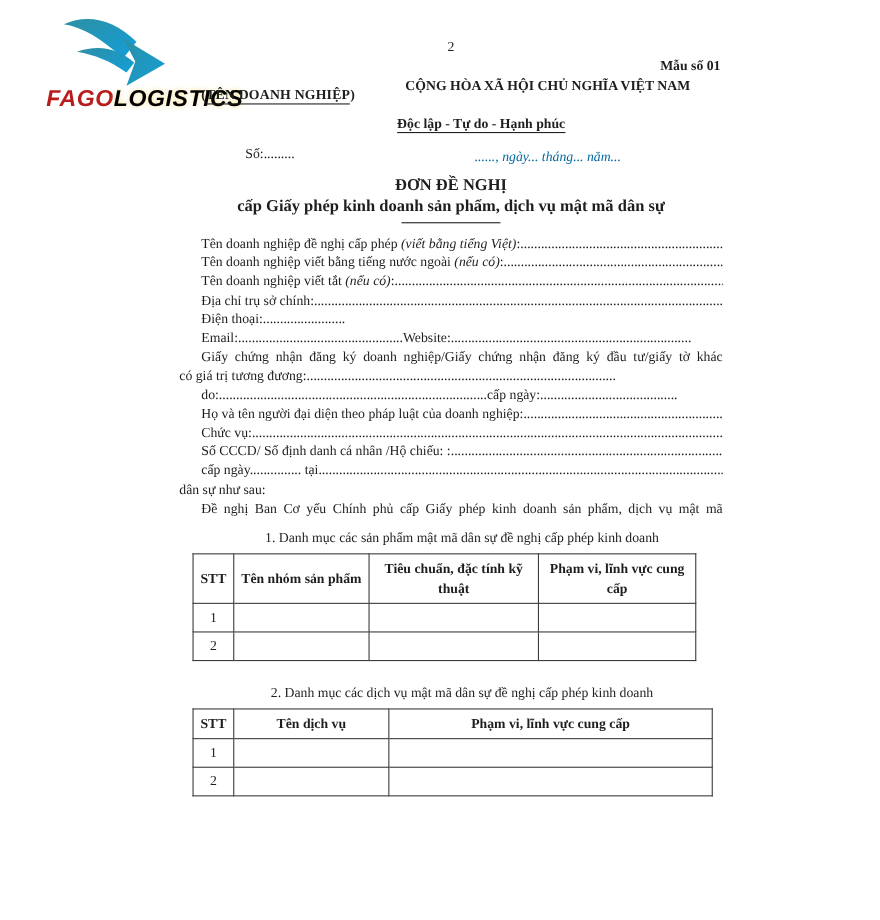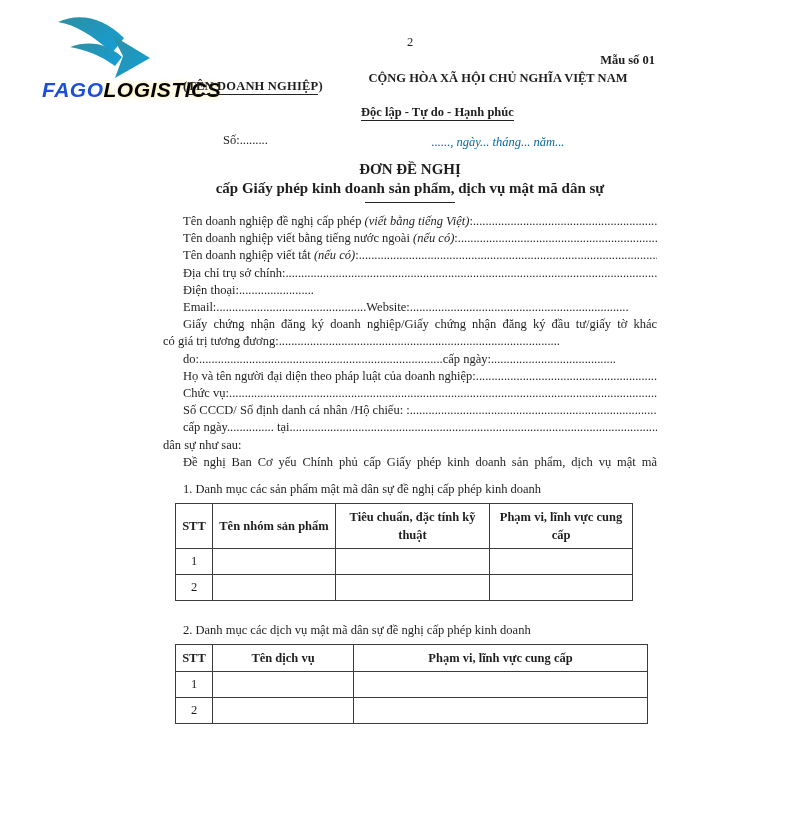--- a/index.html
+++ b/index.html
@@ -4,21 +4,21 @@
 <style>
   html,body{margin:0;padding:0;background:#ffffff;}
   .canvas{position:relative;width:800px;height:836px;background:#ffffff;overflow:hidden;
           font-family:"Liberation Serif","DejaVu Serif",serif;color:#1e1e1e;}
   
   .logo{position:absolute;left:40px;top:4px;width:190px;height:110px;}
   .logo svg{position:absolute;left:0;top:2px;}
   .wordmark{position:absolute;left:2px;top:74px;white-space:nowrap;
             font-family:"Liberation Sans","DejaVu Sans",sans-serif;
             font-weight:bold;font-style:italic;font-size:21px;letter-spacing:.5px;}
-  .wm-fago{color:#1d4ed8;}
+  .wm-fago{color:#b91c1c;}
   .wm-logistics{color:#000000;text-shadow:0 0 5px rgba(250,224,140,.95);}
   
   .doc{position:absolute;left:163px;top:0;width:494px;font-size:12.5px;line-height:17.2px;}
   .abs{position:absolute;}
   .pageno{top:34px;left:0;width:100%;text-align:center;}
   .formno{top:52px;left:0;width:100%;text-align:right;font-weight:bold;padding-right:2px;box-sizing:border-box;}
   .company{top:78px;left:20px;font-weight:bold;letter-spacing:.2px;}
   .company .ul{border-bottom:1.2px solid #222;padding-bottom:1px;}
   .nat1{top:70px;left:198px;width:274px;text-align:center;font-weight:bold;}
   .nat2{top:104px;left:198px;width:274px;text-align:left;font-weight:bold;}
@@ -28,21 +28,21 @@
   .flow{position:absolute;top:160px;left:0;width:100%;}
   .t1,.t2{text-align:center;font-weight:bold;font-size:15px;line-height:19px;}
   .tdiv{width:90px;border-top:1.5px solid #222;margin:4px auto 0 auto;height:0;}
   .kinhgui{text-align:center;margin-top:4px;}
   .bodyblock{margin-top:10px;}
   .ln{line-height:17.2px;}
   .ind{text-indent:20px;}
   .clip{white-space:nowrap;overflow:hidden;}
   .jlast{text-align:justify;text-align-last:justify;}
   .ln i{font-style:italic;}
-  .cap{line-height:17px;}
+  .cap{line-height:17px;text-align:center;}
   .cap1{margin-top:10px;}
   .cap2{margin-top:21px;}
   table{border-collapse:collapse;table-layout:fixed;margin-left:12px;margin-top:5px;}
   .tbl1{width:457px;}
   .tbl2{width:472px;}
   th,td{border:1px solid #3c3c3c;font-size:12.5px;padding:2px 4px;overflow:hidden;}
   th{font-weight:bold;text-align:center;line-height:18px;padding:4px 2px;}
   td{height:26px;vertical-align:middle;box-sizing:border-box;}
   .stt{text-align:center;}
 </style>

